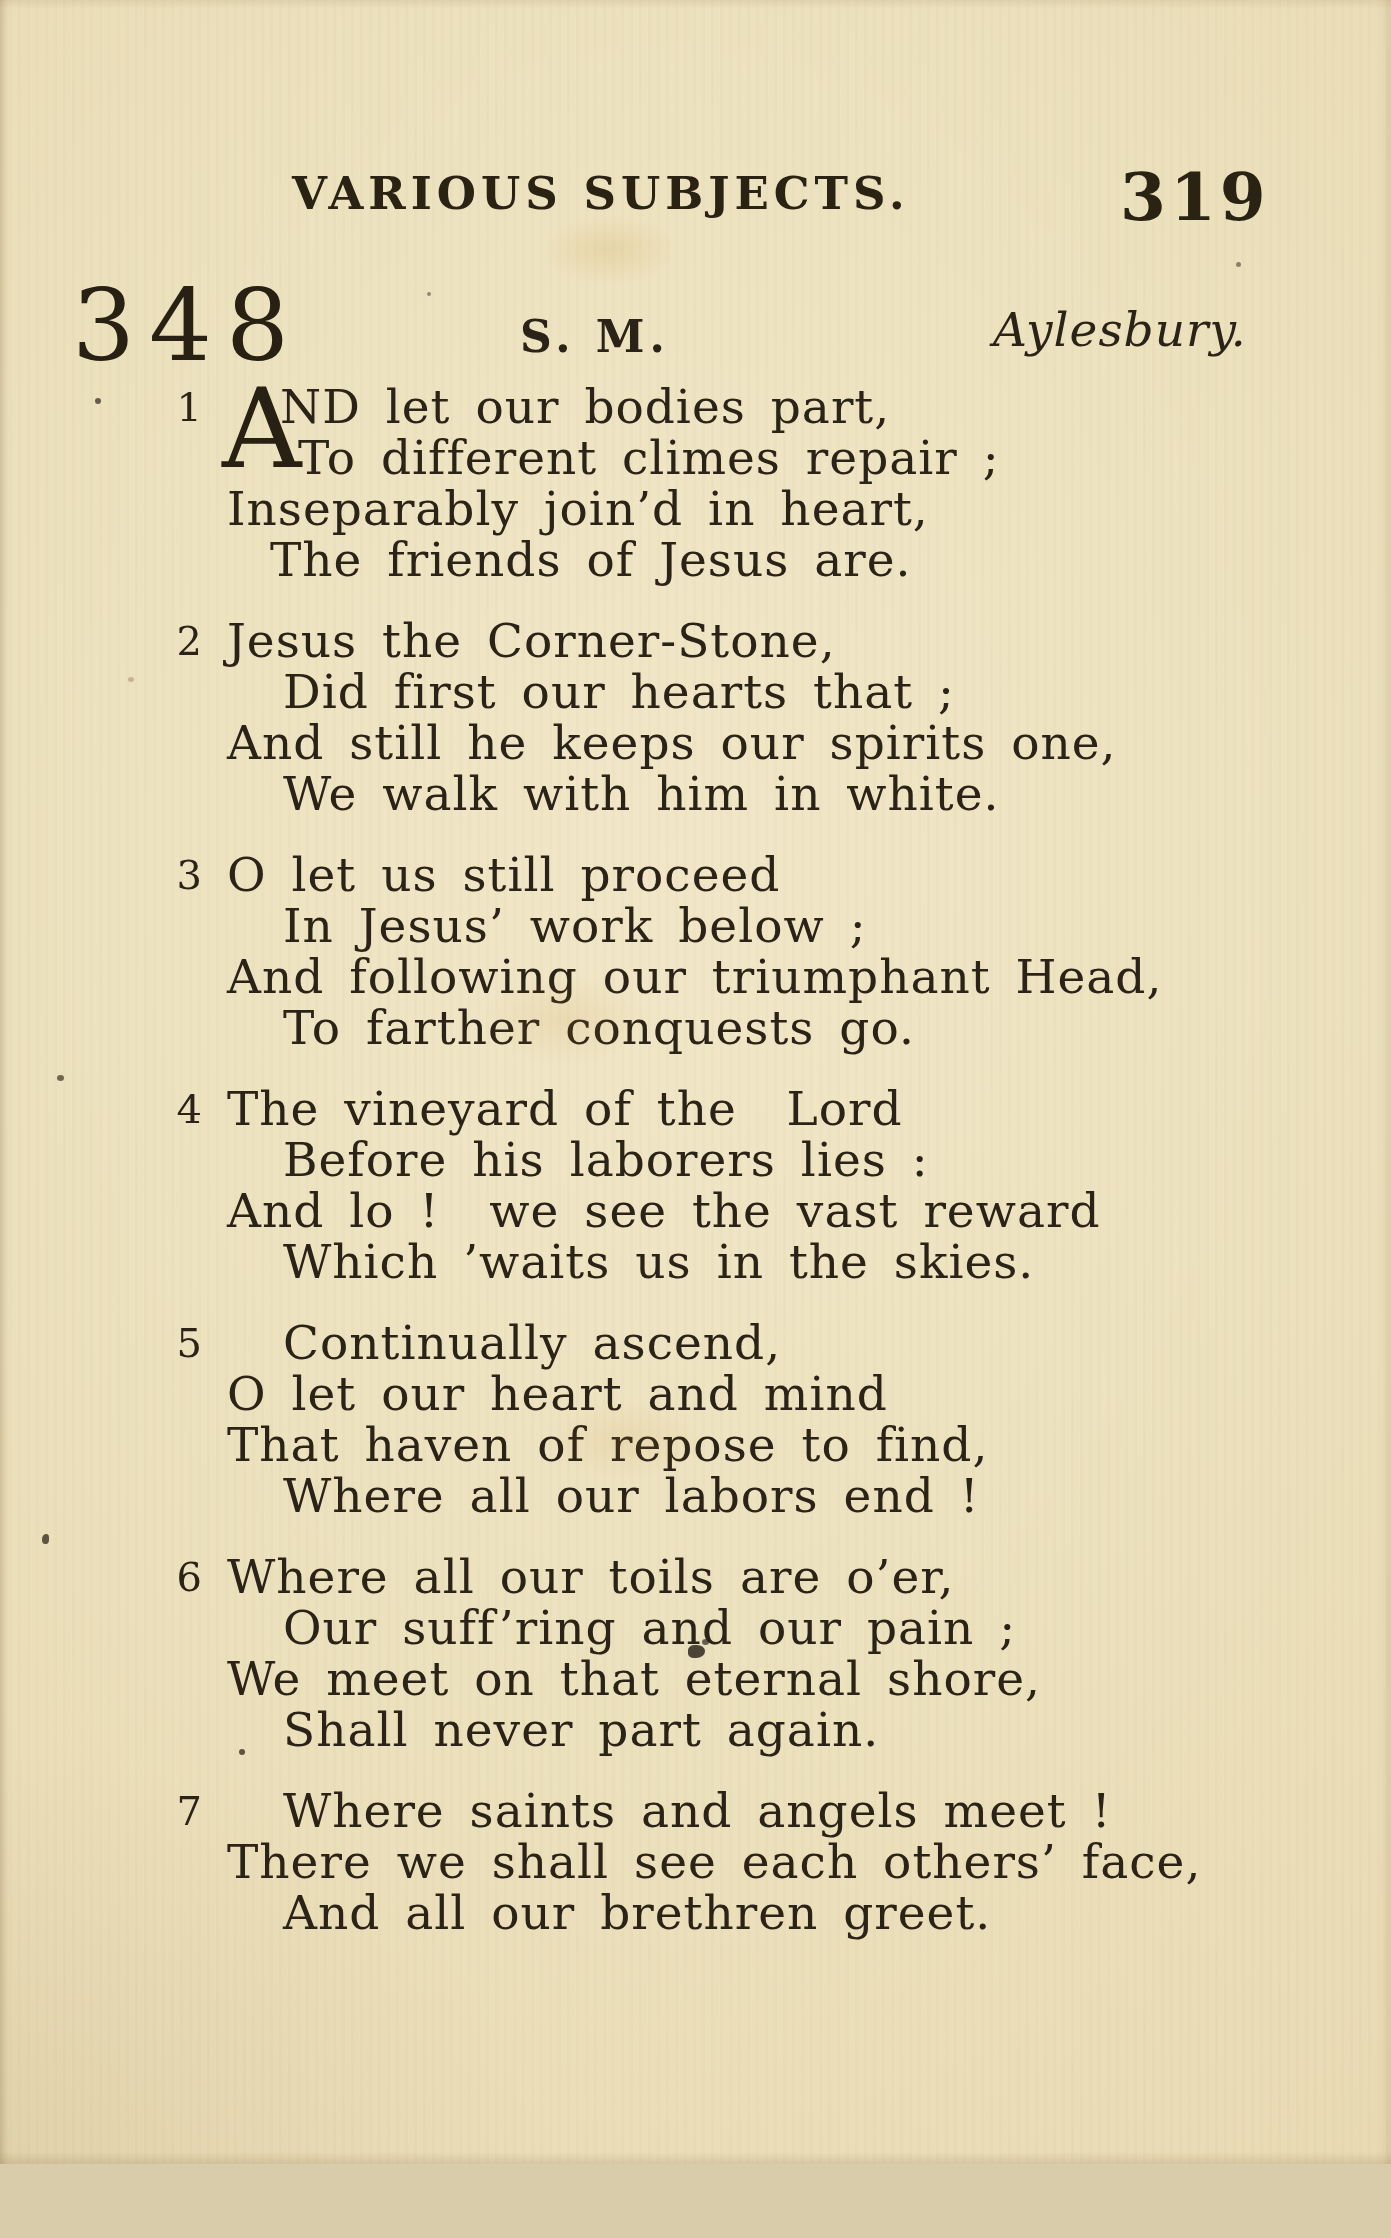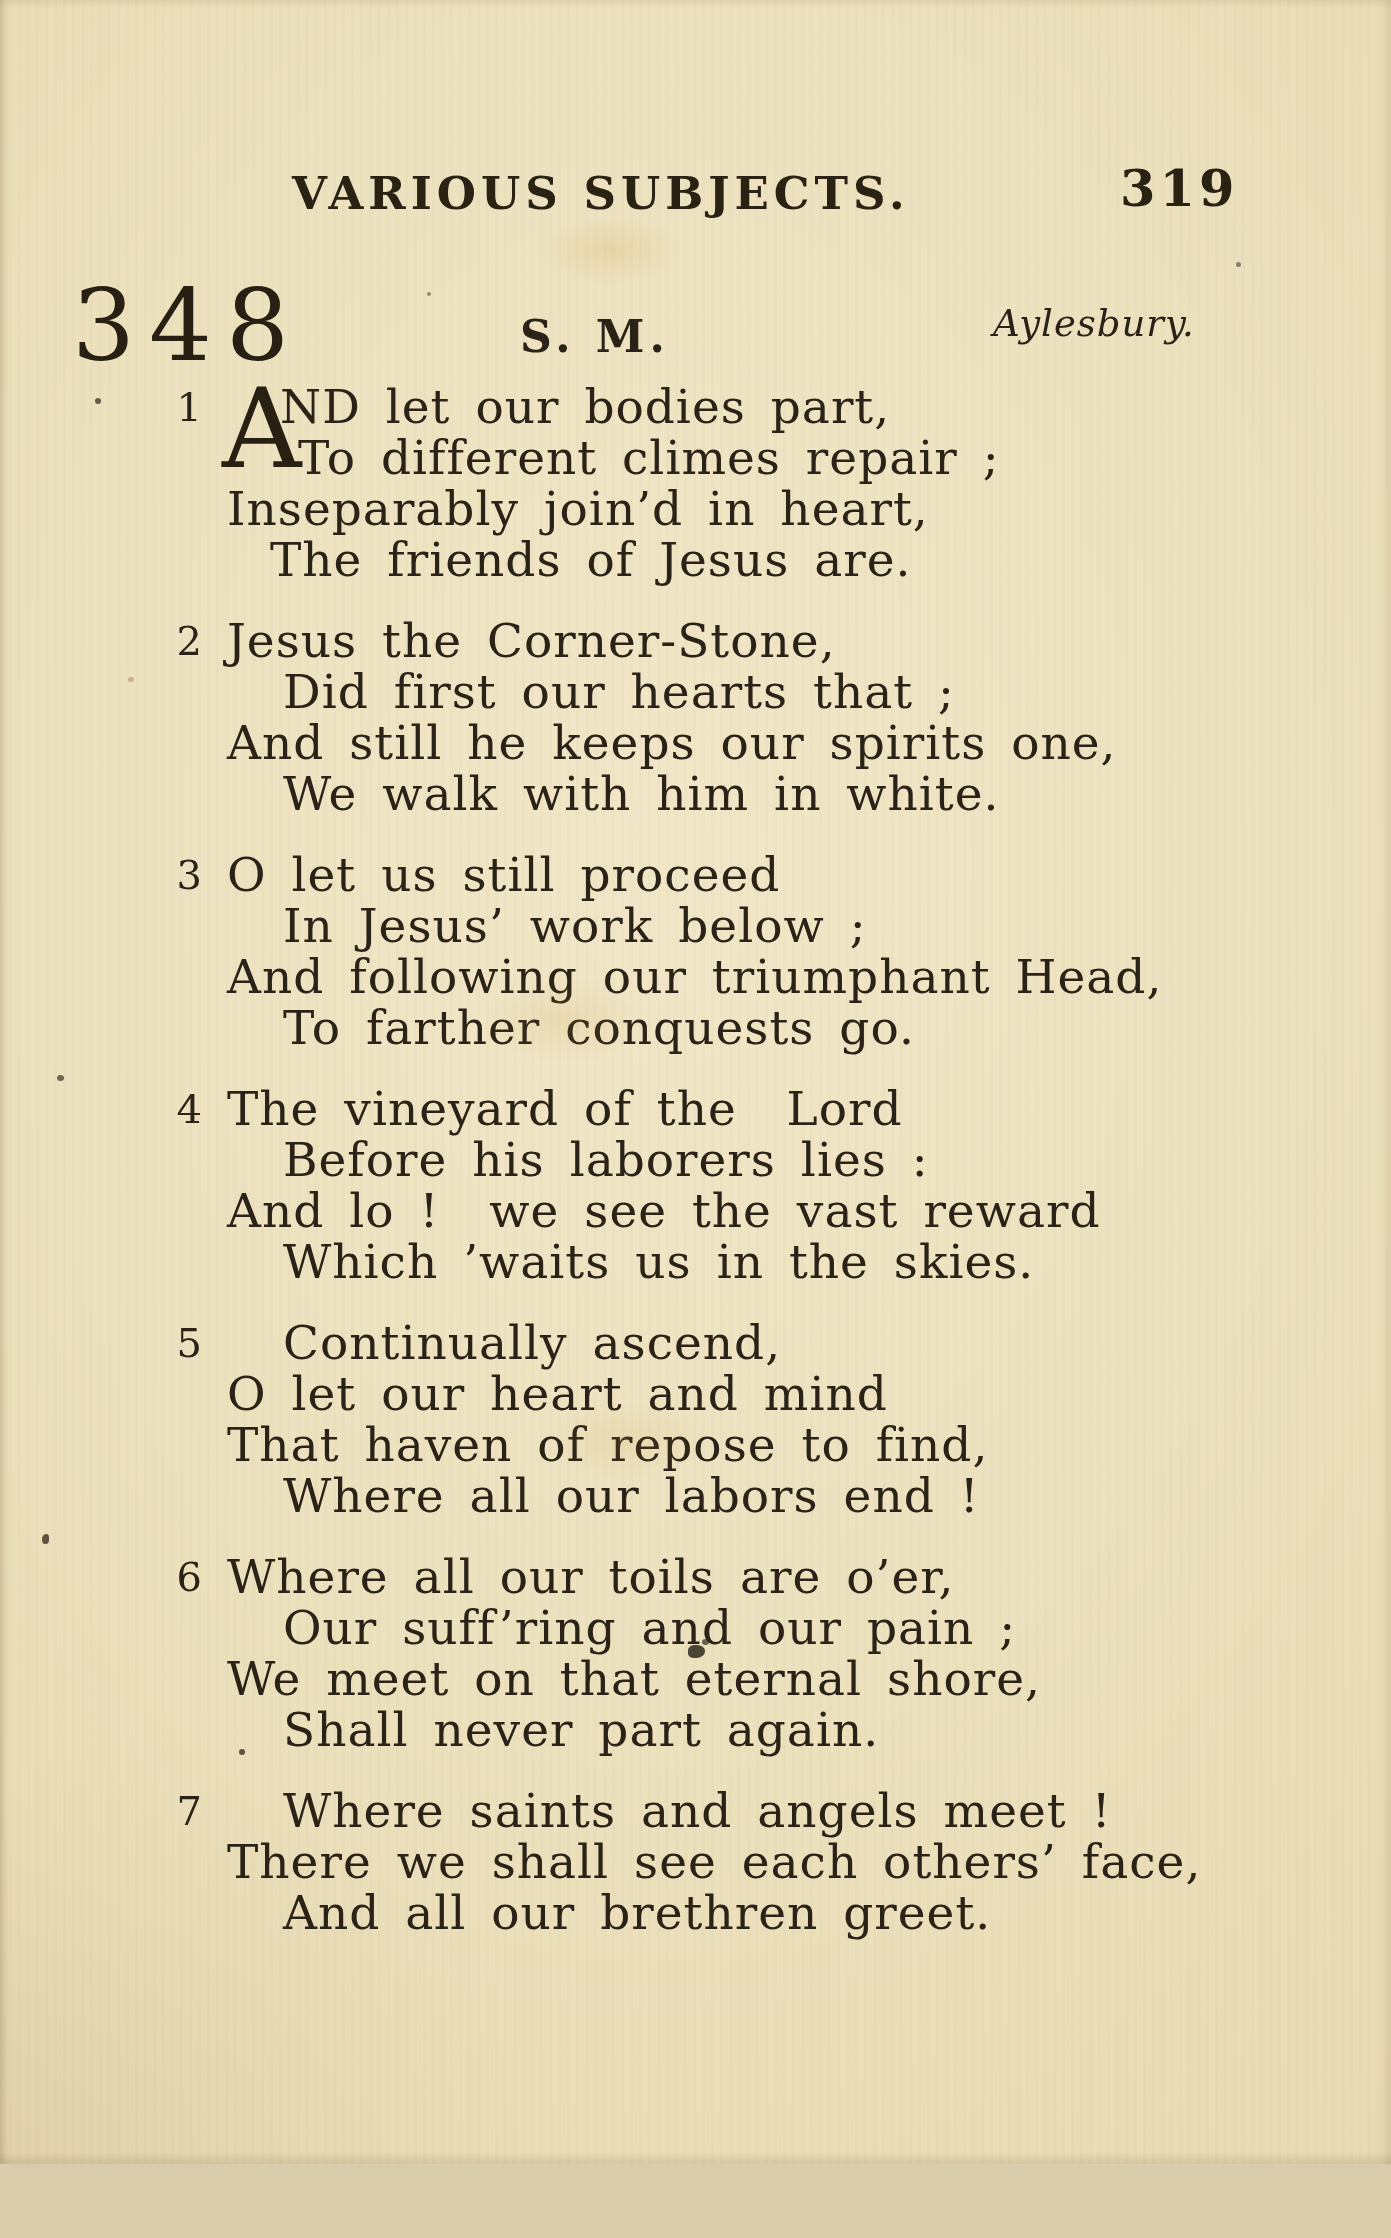--- a/index.html
+++ b/index.html
@@ -25,35 +25,35 @@
       radial-gradient(900px 700px at 0% 100%, rgba(120,95,50,.07), rgba(120,95,50,0) 60%),
       repeating-linear-gradient(90deg, rgba(170,140,90,.040) 0 3px, rgba(170,140,90,0) 3px 9px);
   }
   .running-header-title{
     position:absolute;left:292px;top:167px;
     font-size:45px;font-weight:bold;letter-spacing:5px;
     color:#2a2213;
   }
   .page-number{
     position:absolute;left:1120px;top:158px;
-    font-size:51px;font-weight:bold;letter-spacing:4px;
+    font-size:66px;font-weight:bold;letter-spacing:4px;
     color:#2a2213;
   }
   .hymn-number{
     position:absolute;left:72px;top:276px;
     font-size:99px;line-height:100px;letter-spacing:14px;
     color:#272013;
   }
   .hymn-meter{
     position:absolute;left:520px;top:311px;
     font-size:44px;font-weight:bold;letter-spacing:5px;
   }
   .hymn-tune{
     position:absolute;left:993px;top:302px;
-    font-size:37px;font-style:italic;letter-spacing:1px;
+    font-size:47px;font-style:italic;letter-spacing:1px;
   }
   .verses{position:absolute;left:176px;top:381px;width:1180px;}
   .stanza{position:relative;margin-bottom:30px;}
   .vnum{
     position:absolute;left:0;top:3px;width:26px;
     font-size:40px;text-align:right;
   }
   .lines{position:relative;margin-left:51px;}
   .line{
     font-size:47px;line-height:51px;

